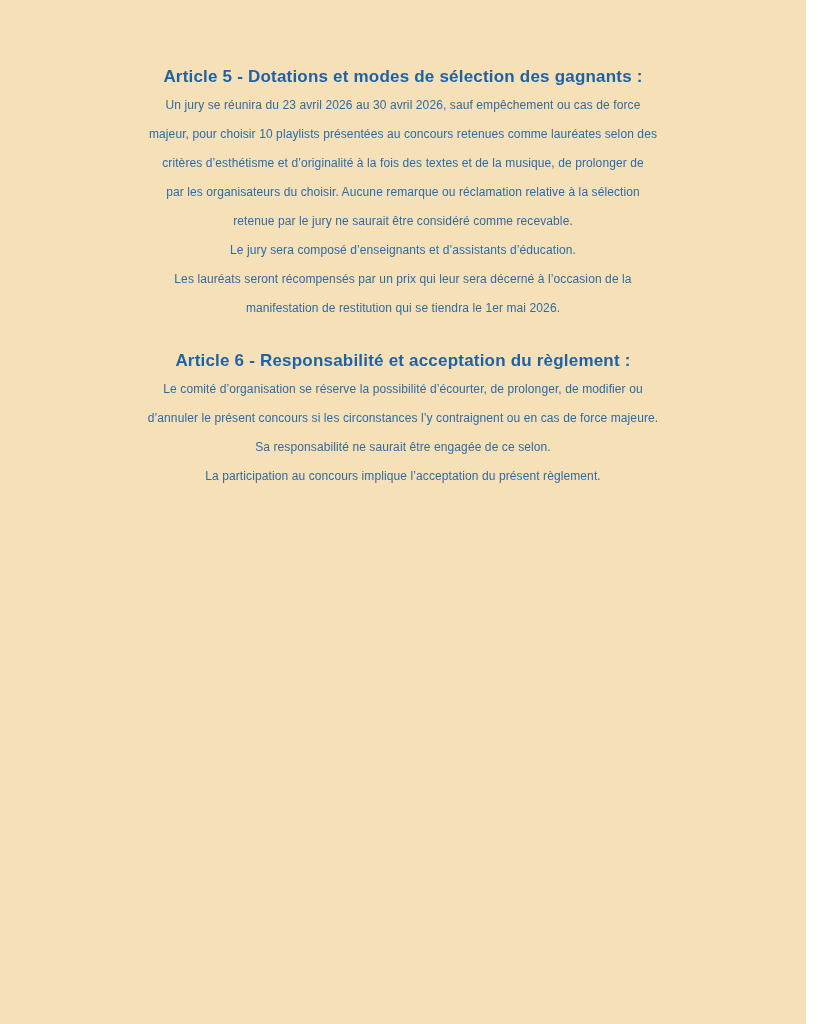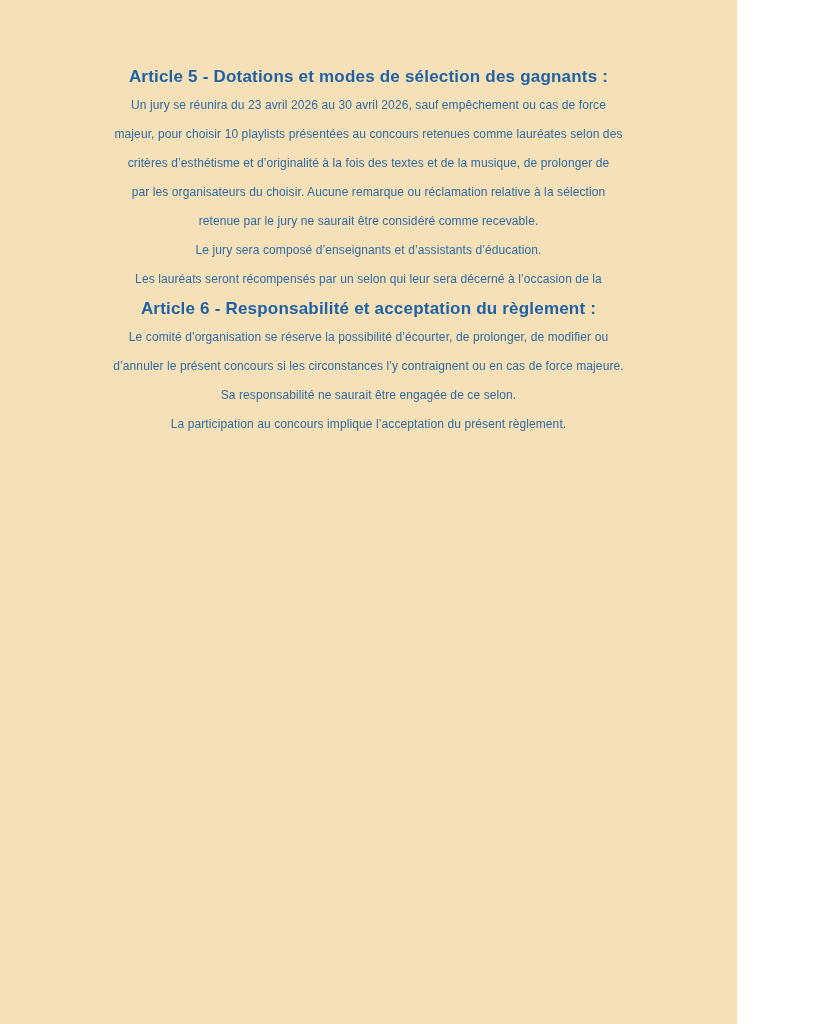--- a/index.html
+++ b/index.html
@@ -4,38 +4,39 @@
 <style>
   :root {
     --background: #f5e0b8;
     --heading-color: #1e62a6;
     --body-color: #2f6ba2;
   }
   * { margin: 0; padding: 0; box-sizing: border-box; }
   html, body { background: #ffffff; }
   .page {
     position: relative;
-    width: 737px;
+    width: 806px;
     height: 1024px;
     background: var(--background);
     font-family: "Liberation Sans", sans-serif;
     overflow: hidden;
   }
   .content {
     padding-top: 62px;
     text-align: center;
   }
   .article-heading {
     font-size: 17px;
     font-weight: bold;
     line-height: 29px;
     color: var(--heading-color);
     letter-spacing: 0.2px;
   }
   .article-heading.second {
+    margin-top: 23px;
   }
   .text-line {
     font-size: 12px;
     font-weight: 500;
     line-height: 29px;
     color: var(--body-color);
     letter-spacing: 0.1px;
     white-space: nowrap;
   }
 </style>
@@ -46,21 +47,22 @@
   <main class="content">
 
     <section>
       <h2 class="article-heading">Article 5 - Dotations et modes de sélection des gagnants :</h2>
       <p class="text-line">Un jury se réunira du 23 avril 2026 au 30 avril 2026, sauf empêchement ou cas de force</p>
       <p class="text-line">majeur, pour choisir 10 playlists présentées au concours retenues comme lauréates selon des</p>
       <p class="text-line">critères d’esthétisme et d’originalité à la fois des textes et de la musique, de prolonger de</p>
       <p class="text-line">par les organisateurs du choisir. Aucune remarque ou réclamation relative à la sélection</p>
       <p class="text-line">retenue par le jury ne saurait être considéré comme recevable.</p>
       <p class="text-line">Le jury sera composé d’enseignants et d’assistants d’éducation.</p>
-      <p class="text-line">Les lauréats seront récompensés par un selon qui leur sera décerné à l’occasion de la</p>
+      <p class="text-line">Les lauréats seront récompensés par un prix qui leur sera décerné à l’occasion de la</p>
+      <p class="text-line">manifestation de restitution qui se tiendra le 1er mai 2026.</p>
     </section>
 
     <section>
       <h2 class="article-heading second">Article 6 - Responsabilité et acceptation du règlement :</h2>
       <p class="text-line">Le comité d’organisation se réserve la possibilité d’écourter, de prolonger, de modifier ou</p>
       <p class="text-line">d’annuler le présent concours si les circonstances l’y contraignent ou en cas de force majeure.</p>
       <p class="text-line">Sa responsabilité ne saurait être engagée de ce selon.</p>
       <p class="text-line">La participation au concours implique l’acceptation du présent règlement.</p>
     </section>
 

